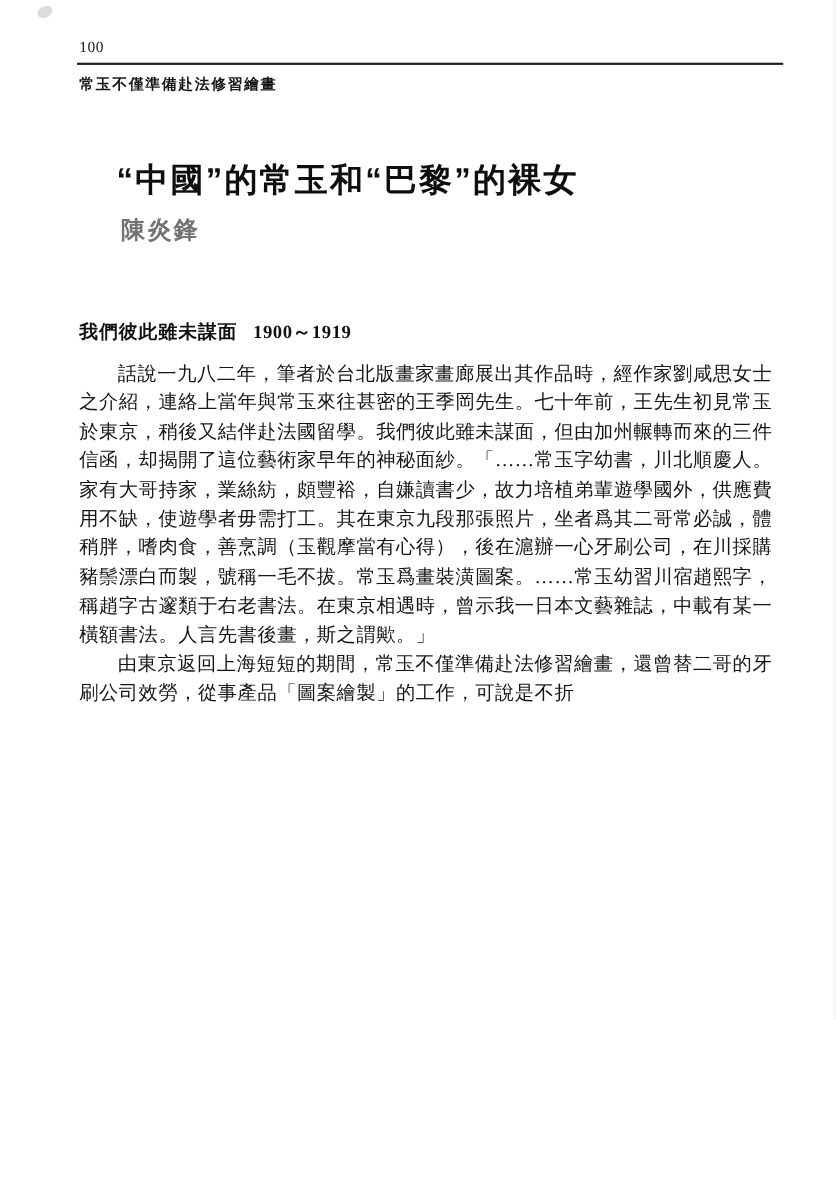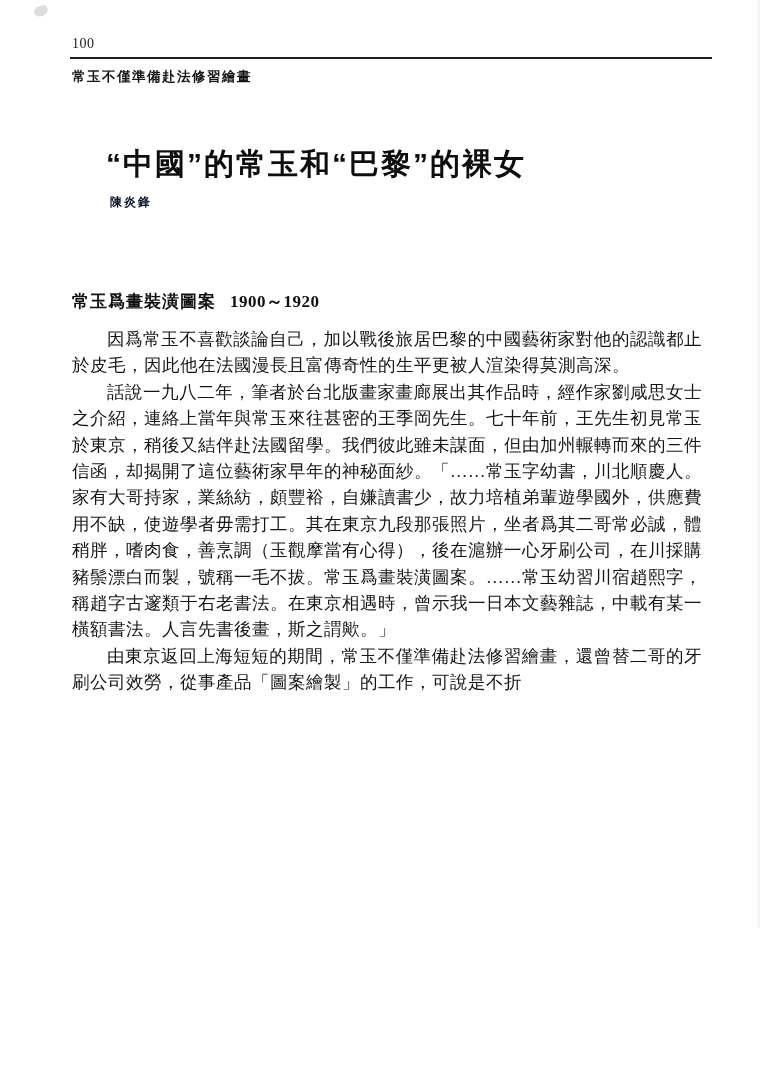--- a/index.html
+++ b/index.html
@@ -69,23 +69,23 @@
     letter-spacing: 2px;
     color: #0e0e0e;
     white-space: nowrap;
   }
   .article-author {
     position: absolute;
     left: 110px;
     top: 194px;
     font-family: "Liberation Sans", sans-serif;
     font-weight: bold;
-    font-size: 12px;
+    font-size: 22px;
     letter-spacing: 2px;
-    color: #0f172a;
+    color: #737373;
   }
   .body-block {
     position: absolute;
     left: 72px;
     top: 290px;
     width: 630px;
   }
   .section-heading {
     font-family: "Liberation Sans", sans-serif;
     font-weight: bold;
@@ -122,24 +122,23 @@
 
   <div class="running-header">常玉不僅準備赴法修習繪畫</div>
 
   <h1 class="article-title">“中國”的常玉和“巴黎”的裸女</h1>
 
   <div class="article-author">陳炎鋒</div>
 
   <div class="body-block">
 
     <h2 class="section-heading">
-      <span>常玉爲畫裝潢圖案</span><span class="period">1900～1920</span>
+      <span>我們彼此雖未謀面</span><span class="period">1900～1919</span>
     </h2>
 
-    <p>因爲常玉不喜歡談論自己，加以戰後旅居巴黎的中國藝術家對他的認識都止於皮毛，因此他在法國漫長且富傳奇性的生平更被人渲染得莫測高深。</p>
 
     <p>話說一九八二年，筆者於台北版畫家畫廊展出其作品時，經作家劉咸思女士之介紹，連絡上當年與常玉來往甚密的王季岡先生。七十年前，王先生初見常玉於東京，稍後又結伴赴法國留學。我們彼此雖未謀面，但由加州輾轉而來的三件信函，却揭開了這位藝術家早年的神秘面紗。「……常玉字幼書，川北順慶人。家有大哥持家，業絲紡，頗豐裕，自嫌讀書少，故力培植弟輩遊學國外，供應費用不缺，使遊學者毋需打工。其在東京九段那張照片，坐者爲其二哥常必誠，體稍胖，嗜肉食，善烹調（玉觀摩當有心得），後在滬辦一心牙刷公司，在川採購豬鬃漂白而製，號稱一毛不拔。常玉爲畫裝潢圖案。……常玉幼習川宿趙熙字，稱趙字古邃類于右老書法。在東京相遇時，曾示我一日本文藝雜誌，中載有某一橫額書法。人言先書後畫，斯之謂歟。」</p>
 
 
     <p>由東京返回上海短短的期間，常玉不僅準備赴法修習繪畫，還曾替二哥的牙刷公司效勞，從事產品「圖案繪製」的工作，可說是不折</p>
 
   </div>
 
 </div>
 

